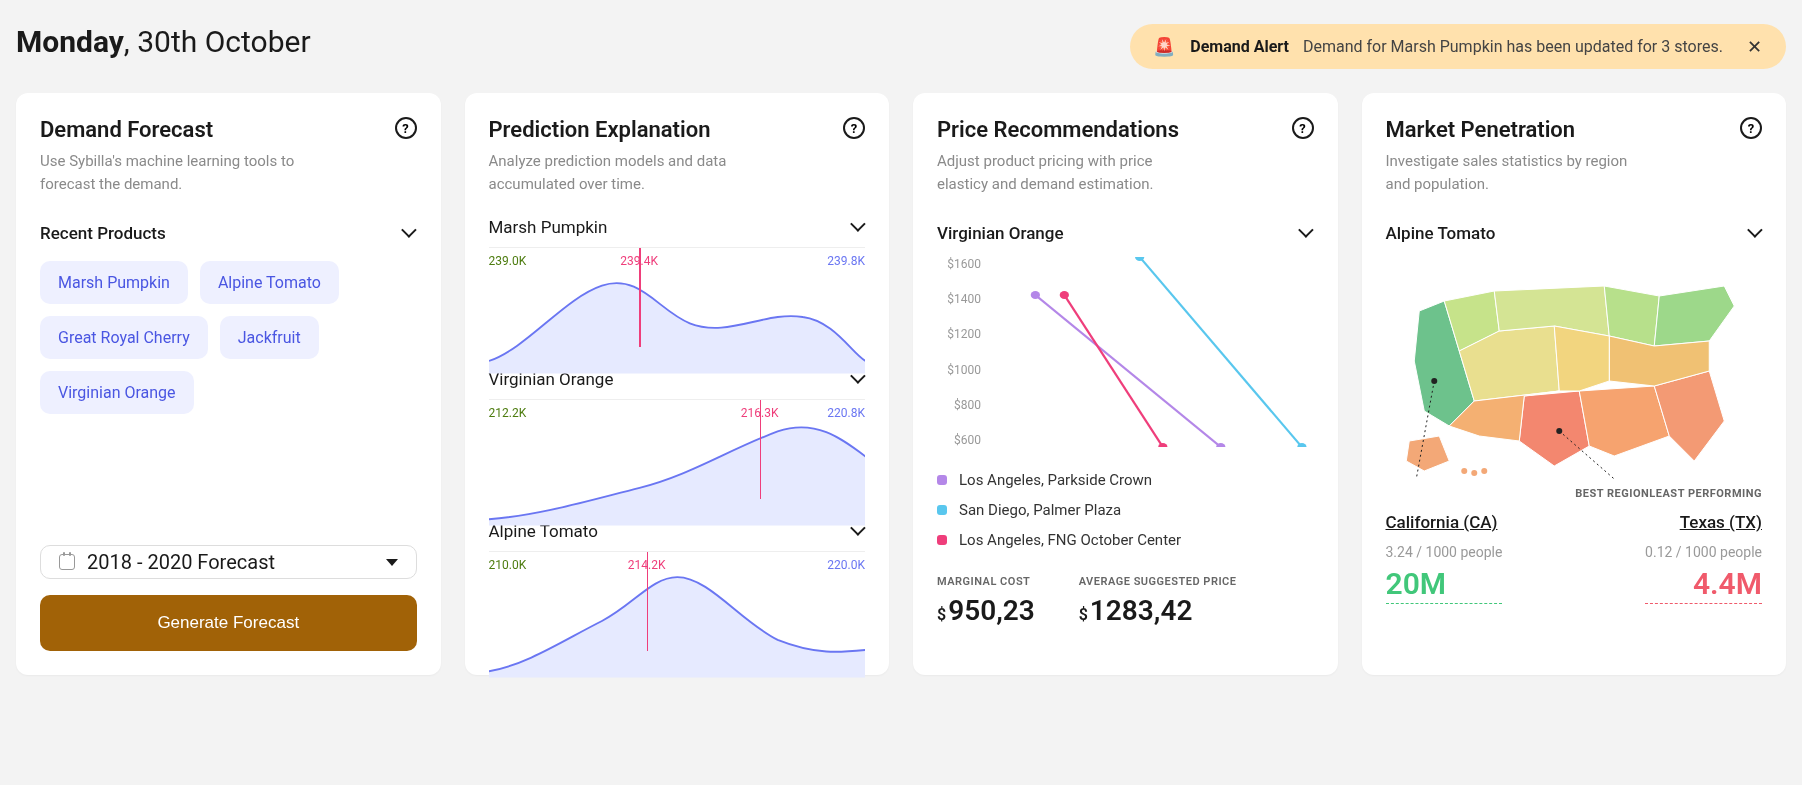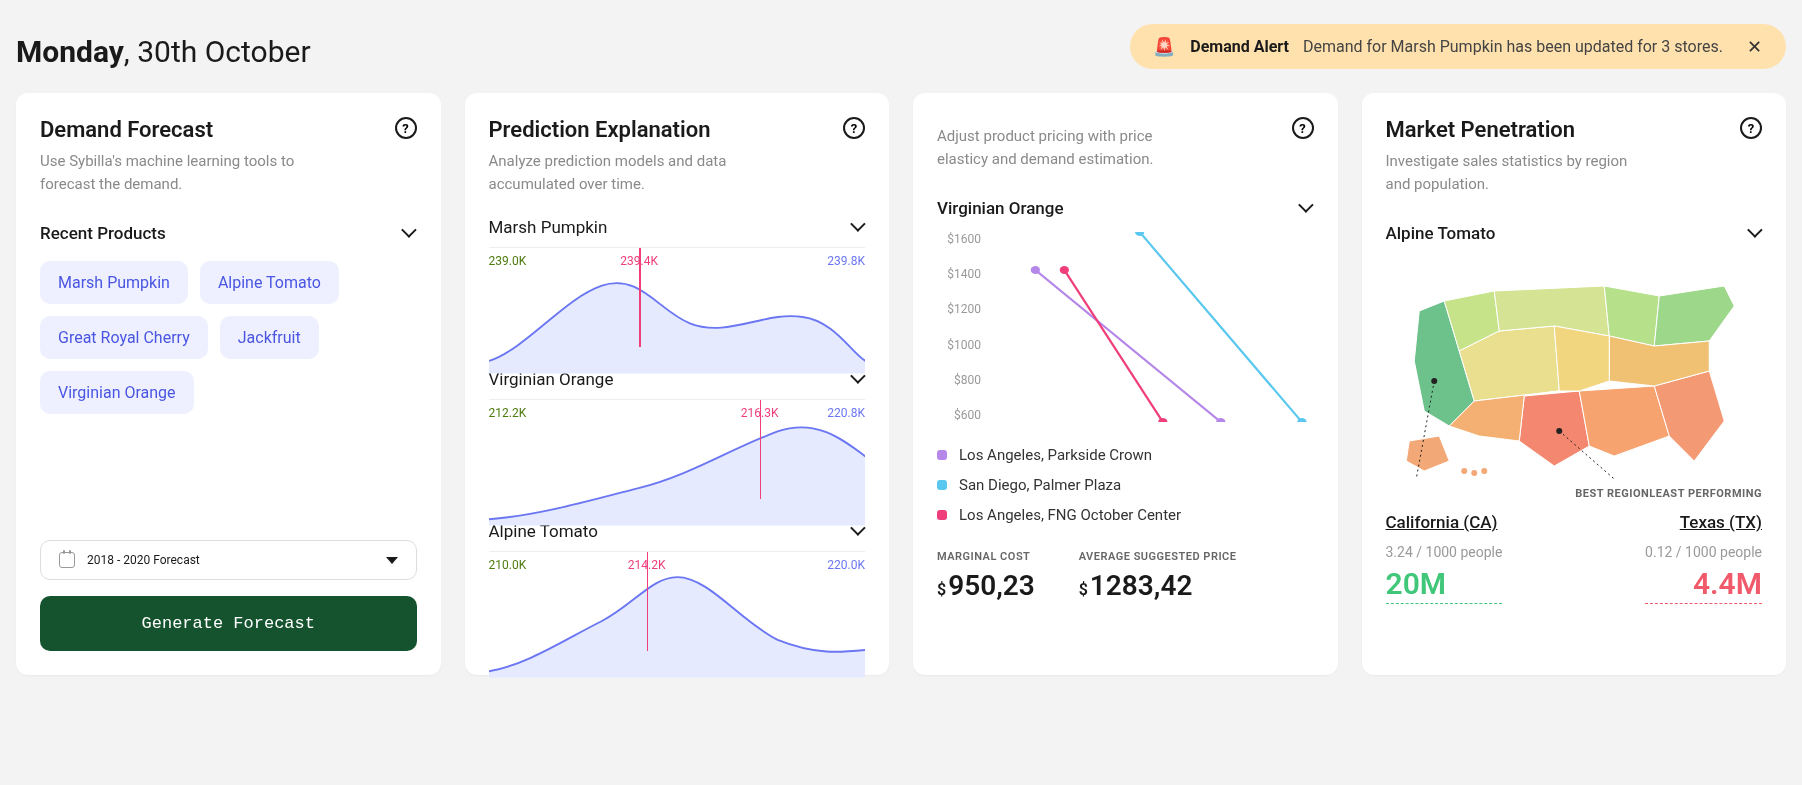--- a/index.html
+++ b/index.html
@@ -7,21 +7,21 @@
     font-family: -apple-system, BlinkMacSystemFont, "Segoe UI", Roboto, sans-serif;
     background: #f3f3f3;
     width: 1802px;
     height: 785px;
     padding: 16px;
     position: relative;
   }
   .header {
     display: flex;
     justify-content: space-between;
-    align-items: flex-end;
+    align-items: flex-start;
     padding: 8px 0 24px 0;
   }
   .page-title { font-size: 30px; color: #1a1a1a; font-weight: 400; }
   .page-title b { font-weight: 700; }
   .alert-banner {
     background: #ffe1ad;
     border-radius: 28px;
     padding: 12px 24px;
     display: flex;
     align-items: center;
@@ -64,39 +64,39 @@
     border-right:2px solid #1a1a1a; border-bottom:2px solid #1a1a1a;
     transform: rotate(45deg) translateY(-2px); margin: 2px auto;
   }
   .chips { display:flex; flex-wrap:wrap; gap:12px; margin-top:18px; }
   .chip {
     background:#eef0ff; color:#4a56e2; font-size:16px;
     padding:12px 18px; border-radius:10px; cursor:pointer;
   }
   .spacer { flex:1; }
   .select-box {
-    border:1px solid #ddd; border-radius:10px; padding:11px 18px;
-    display:flex; align-items:center; gap:28px; font-size:12px; color:#1a1a1a;
+    border:1px solid #ddd; border-radius:10px; padding:4px 18px;
+    display:flex; align-items:center; gap:28px; font-size:20px; color:#1a1a1a;
     margin-top:20px; cursor:pointer; justify-content:space-between;
   }
   .select-left { display:flex; align-items:center; gap:12px; }
   .cal-icon {
     width:16px; height:16px; border:1.5px solid #999; border-radius:3px; position:relative;
   }
   .cal-icon::before, .cal-icon::after {
     content:""; position:absolute; width:2px; height:4px; background:#999; top:-3px; border-radius:1px;
   }
   .cal-icon::before { left:3px; } .cal-icon::after { right:3px; }
   .triangle-down {
     width:0; height:0; border-left:6px solid transparent; border-right:6px solid transparent;
     border-top:7px solid #1a1a1a;
   }
   .btn-primary {
-    background:#14532d; color:#fff; border:none; border-radius:10px;
-    padding:18px; font-size:17px; font-weight:500; cursor:pointer; margin-top:16px;font-family:Liberation Mono, monospace;
+    background:#a16207; color:#fff; border:none; border-radius:10px;
+    padding:18px; font-size:17px; font-weight:500; cursor:pointer; margin-top:16px;
   }
   
   .mini-section { margin-top: 22px; }
   .mini-head {
     display:flex; justify-content:space-between; align-items:center;
     font-size:17px; color:#1a1a1a; cursor:pointer;
   }
   .mini-chart {
     margin-top:10px; height:100px; position:relative;
     border-top:1px solid #eee;
@@ -251,20 +251,21 @@
           <path d="M0,95 C30,90 60,70 90,55 C115,42 130,20 150,20 C175,20 200,55 230,70 C260,82 280,80 300,78" fill="none" stroke="#6a76f2" stroke-width="1.5"></path>
         </svg>
         <div class="mini-mark" style="left:42%"></div>
       </div>
     </div>
   </div>
 
   <div class="card">
     <div class="card-head">
       <div>
+        <div class="card-title">Price Recommendations</div>
         <div class="card-sub">Adjust product pricing with price elasticy and demand estimation.</div>
       </div>
       <div class="help-icon">?</div>
     </div>
     <div class="section-header price-head">
       <span>Virginian Orange</span>
       <span class="chev-down"></span>
     </div>
     <div class="price-chart">
       <div class="y-labels">

